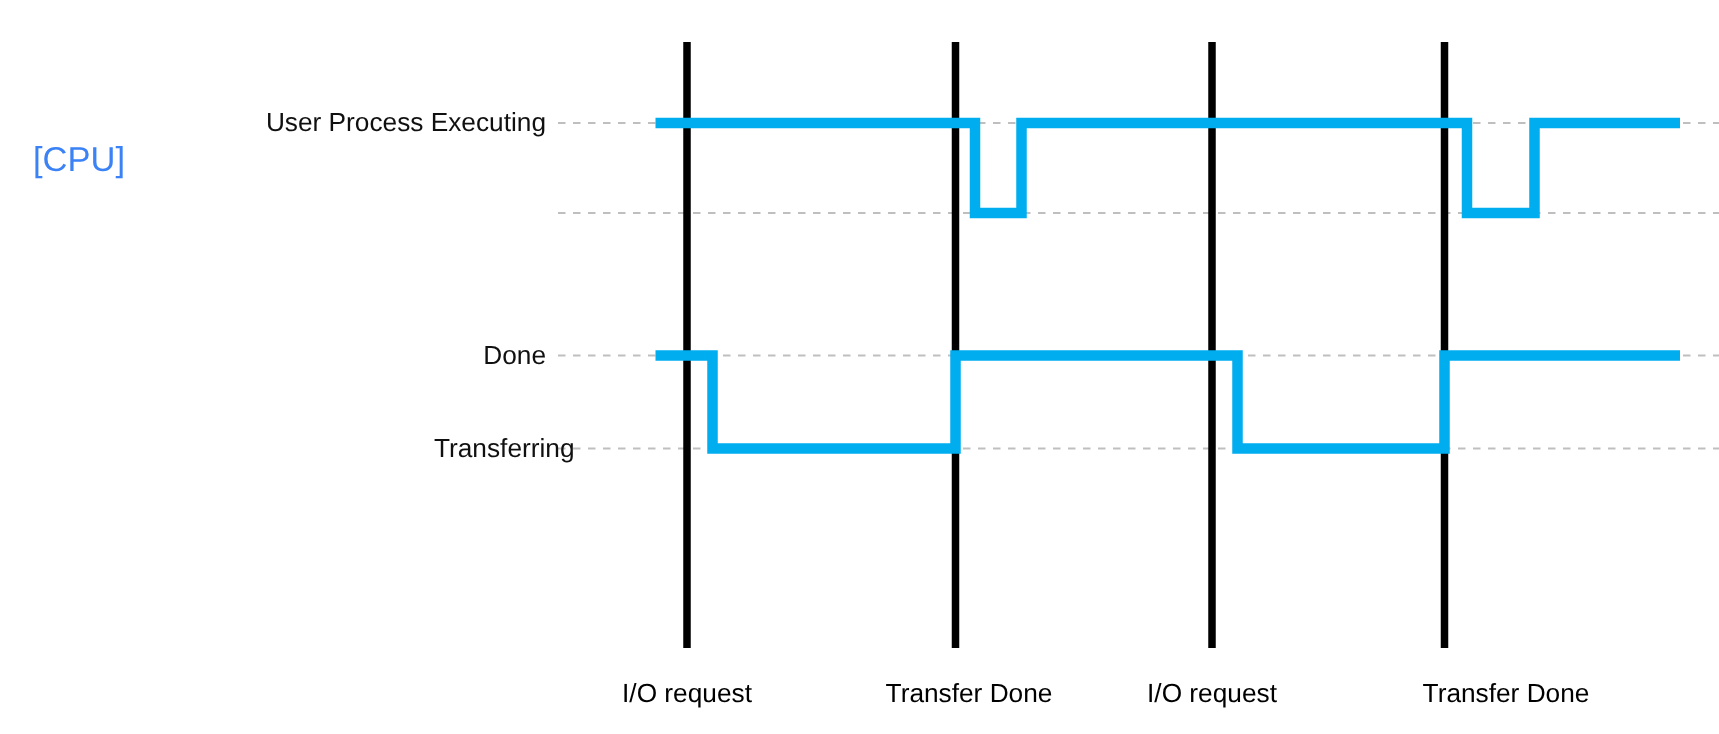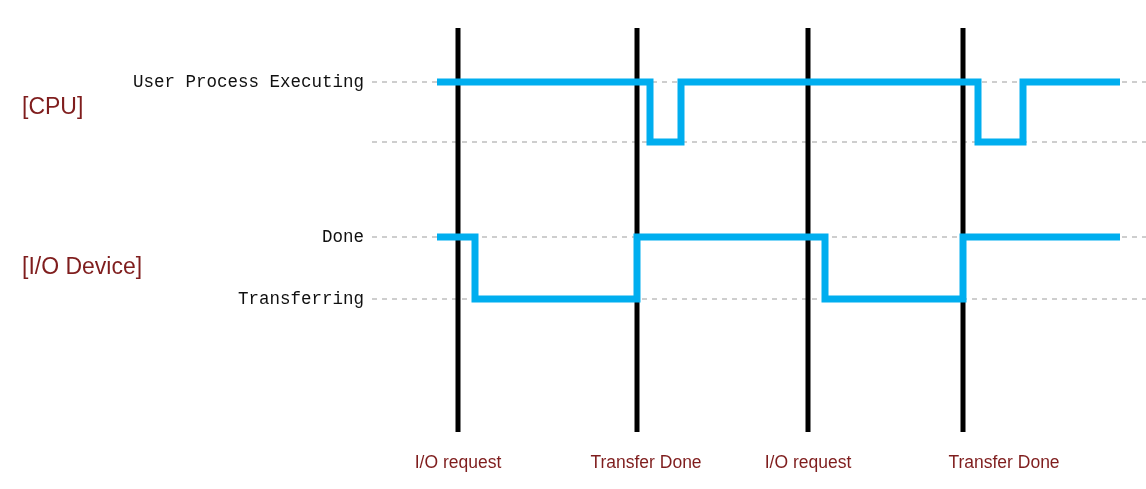--- a/index.html
+++ b/index.html
@@ -22,43 +22,43 @@
   #timing-svg {
     position: absolute;
     left: 0;
     top: 0;
     width: 1146px;
     height: 489px;
     display: block;
   }
   .group-label {
     position: absolute;
-    color: #7f1d1d;
+    color: #3b82f6;
     font-size: 23px;
     font-family: "Liberation Sans", sans-serif;
     white-space: nowrap;
     letter-spacing: 0px;
   }
   #group-label-cpu { left: 22px; top: 93px; }
   #group-label-io  { left: 22px; top: 253px; }
 
   .state-label {
     position: absolute;
     color: #101010;
     font-size: 17.5px;
-    font-family: Liberation Mono, monospace;
+    font-family: Liberation Sans, sans-serif;
     white-space: nowrap;
     text-align: right;
     transform: translateY(-50%);
   }
   .state-label-inner { display: block; }
 
   .event-label {
     position: absolute;
-    color: #7f1d1d;
+    color: #000000;
     font-size: 17.5px;
     font-family: "Liberation Sans", sans-serif;
     white-space: nowrap;
     transform: translateX(-50%);
     text-align: left;
   }
 </style>
 </head>
 <body>
 
@@ -79,29 +79,28 @@
       <line x1="808" y1="28" x2="808" y2="432" stroke="#000000" stroke-width="5"></line>
       <line x1="963" y1="28" x2="963" y2="432" stroke="#000000" stroke-width="5"></line>
     </g>
 
     <polyline points="437,82 650,82 650,142 681,142 681,82 978,82 978,142 1023,142 1023,82 1120,82" fill="none" stroke="#00AEEF" stroke-width="7" stroke-linecap="butt" stroke-linejoin="miter"></polyline>
 
     <polyline points="437,237 475,237 475,299 637,299 637,237 825,237 825,299 963,299 963,237 1120,237" fill="none" stroke="#00AEEF" stroke-width="7" stroke-linecap="butt" stroke-linejoin="miter"></polyline>
   </svg>
 
   <div class="group-label" id="group-label-cpu">[CPU]</div>
-  <div class="group-label" id="group-label-io">[I/O Device]</div>
 
   <div class="state-label" style="right:782px; top:82px;">
     <span class="state-label-inner">User Process Executing</span>
   </div>
   <div class="state-label" style="right:782px; top:237px;">
     <span class="state-label-inner">Done</span>
   </div>
-  <div class="state-label" style="right:782px; top:299px;">
+  <div class="state-label" style="right:763px; top:299px;">
     <span class="state-label-inner">Transferring</span>
   </div>
 
   <div class="event-label" style="left:458px; top:452px;">I/O request</div>
   <div class="event-label" style="left:646px; top:452px;">Transfer Done</div>
   <div class="event-label" style="left:808px; top:452px;">I/O request</div>
   <div class="event-label" style="left:1004px; top:452px;">Transfer Done</div>
 
 </div>
 

